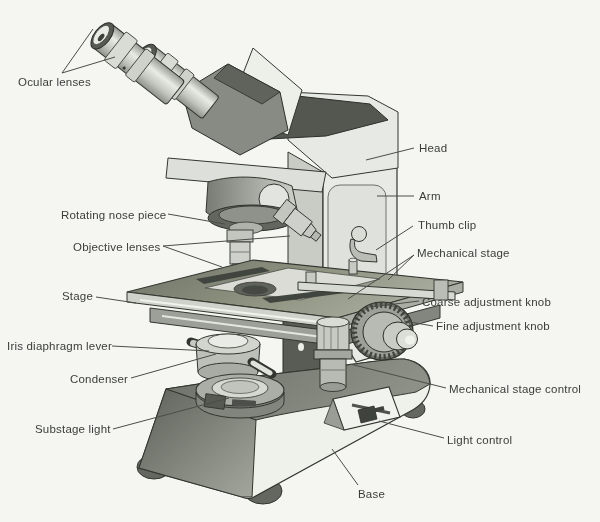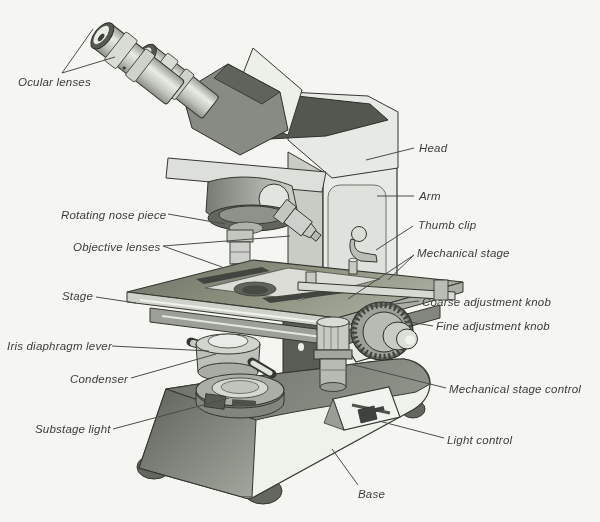--- a/index.html
+++ b/index.html
@@ -1,21 +1,21 @@
 <!DOCTYPE html>
 <html><head>
 <meta charset="utf-8">
 <style>
   html,body{margin:0;padding:0;}
   body{
     width:600px;height:522px;overflow:hidden;
     background:#f5f6f2;
     font-family:"Liberation Sans","DejaVu Sans",sans-serif;
   }
-  .stage-wrap{position:relative;width:515px;height:522px;font-style:italic;}
+  .stage-wrap{position:relative;width:515px;height:522px;}
   svg{display:block;}
   text.lbl{
     font-family:"Liberation Sans","DejaVu Sans",sans-serif;
     font-size:11.5px;
     fill:#3a3d38;
     letter-spacing:.2px;
   }
   .leader{stroke:#4a4d47;stroke-width:1;fill:none;}
 </style>
 </head>

